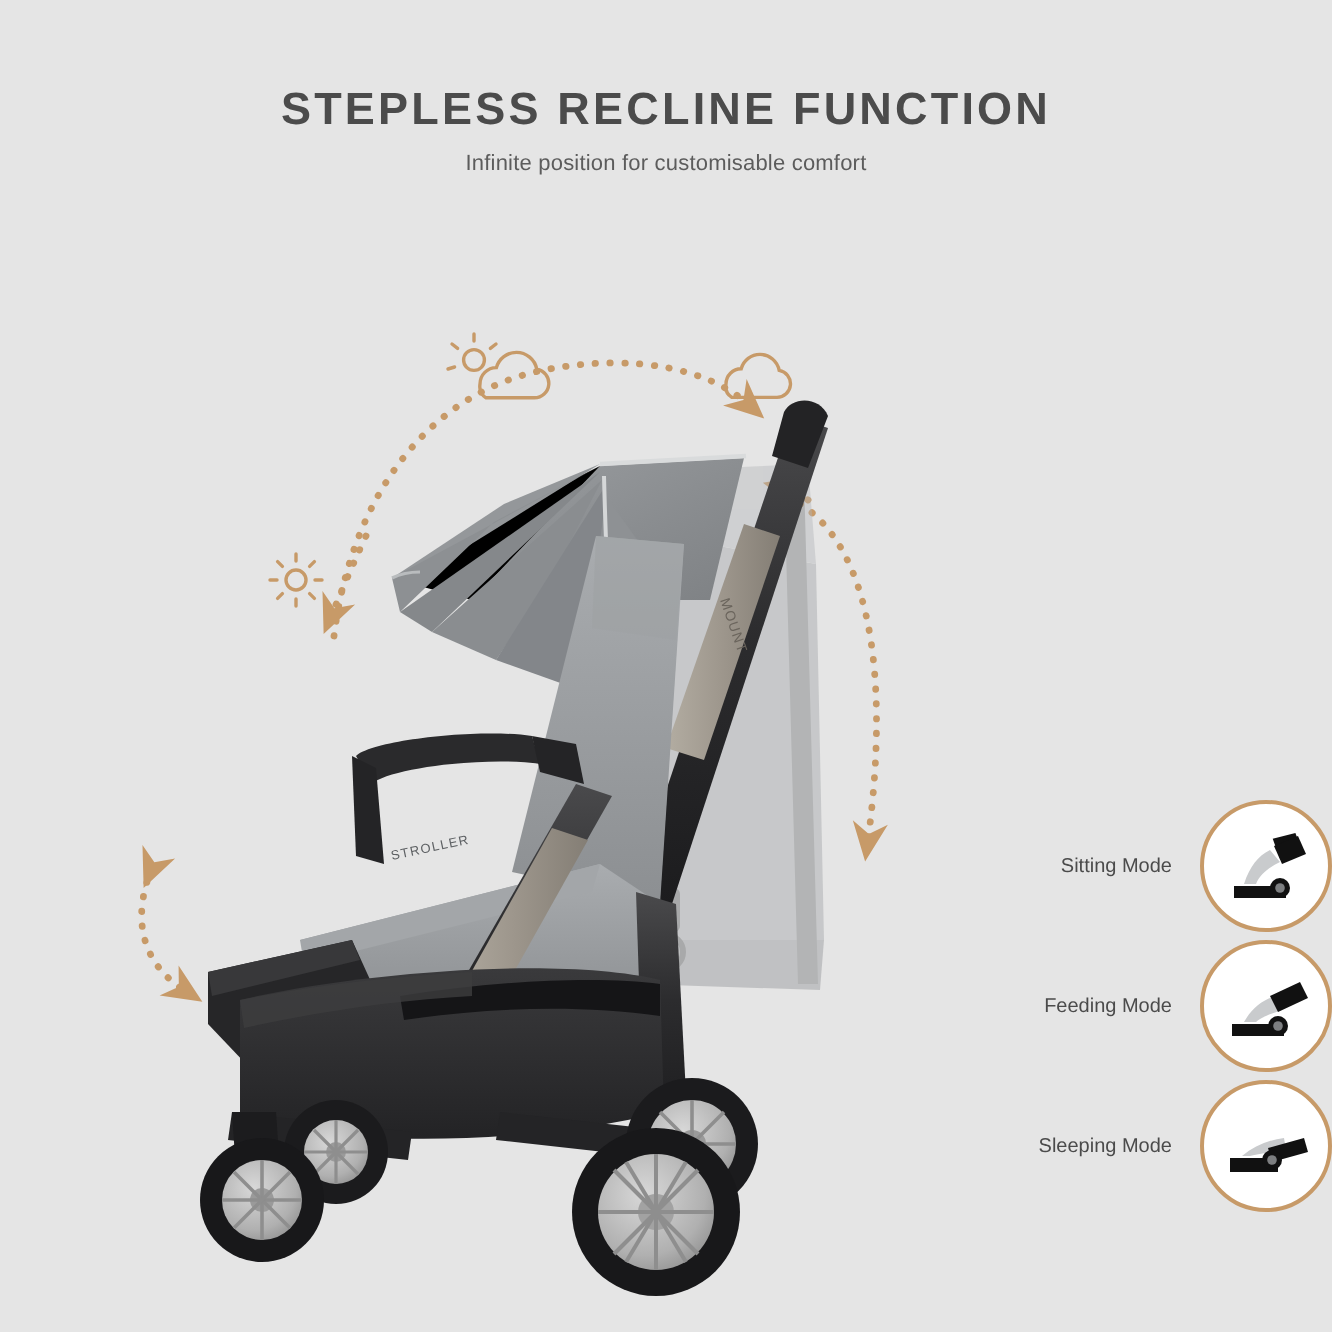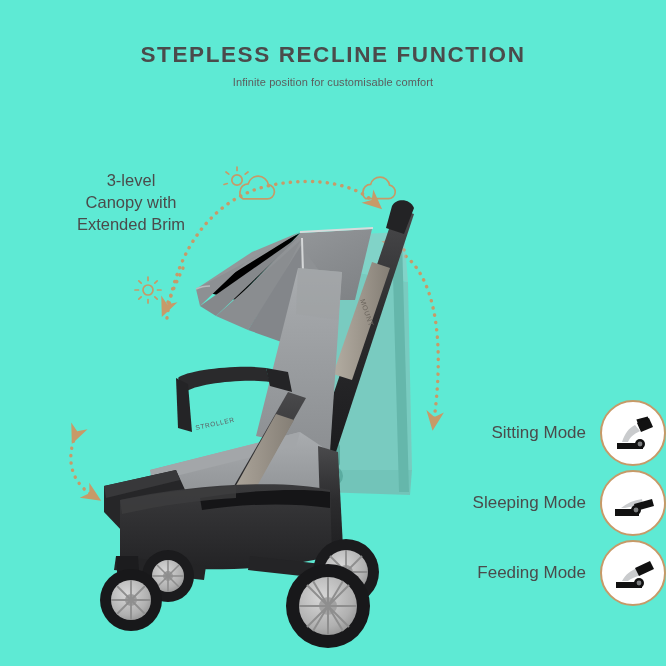--- a/index.html
+++ b/index.html
@@ -1,21 +1,21 @@
 <!DOCTYPE html>
 <html><head>
 <meta charset="utf-8">
 <style>
   html,body{margin:0;padding:0;}
   body{
     width:666px;height:666px;overflow:hidden;background:#ffffff;
     font-family:"Liberation Sans","DejaVu Sans",sans-serif;
     -webkit-font-smoothing:antialiased;
   }
-  .page{position:relative;width:666px;height:666px;background:#5eead4;}
+  .page{position:relative;width:666px;height:666px;background:#e5e5e5;}
 
   
   .header{position:absolute;left:0;top:44px;width:666px;text-align:center;}
   .title{
     font-size:22.5px;font-weight:700;letter-spacing:1.6px;color:#4b4b4b;
     line-height:1;white-space:nowrap;
   }
   .subtitle{
     margin-top:9px;font-size:11px;font-weight:400;color:#5c5c5c;
     letter-spacing:.1px;white-space:nowrap;
@@ -27,21 +27,21 @@
   .anno-backrest{left:410px;top:272px;width:240px;font-size:16.5px;}
   .anno .l{display:block;white-space:nowrap;}
 
   
   .modes{position:absolute;left:432px;top:398px;width:234px;}
   .mode-row{
     display:flex;align-items:center;justify-content:flex-end;
     height:70px;margin-bottom:0px;
   }
   .mode-label{
-    font-size:17px;color:#4b4b4b;white-space:nowrap;margin-right:14px;
+    font-size:10px;color:#4b4b4b;white-space:nowrap;margin-right:14px;
   }
   .mode-circle{
     width:66px;height:66px;border-radius:50%;
     border:2.2px solid #c79a68;box-sizing:border-box;
     display:flex;align-items:center;justify-content:center;flex:0 0 auto;
     background:#fff;
   }
 
   
   .stage{position:absolute;left:0;top:0;width:666px;height:666px;}
@@ -51,25 +51,20 @@
 </head>
 <body>
 
 <div class="page">
 
   <div class="header">
     <div class="title">STEPLESS RECLINE FUNCTION</div>
     <div class="subtitle">Infinite position for customisable comfort</div>
   </div>
 
-  <div class="anno anno-canopy">
-    <span class="l">3-level</span>
-    <span class="l">Canopy with</span>
-    <span class="l">Extended Brim</span>
-  </div>
 
 
   <div class="stage">
   <svg width="666" height="666" viewBox="0 0 666 666" xmlns="http://www.w3.org/2000/svg">
     <defs>
       <linearGradient id="canopyG" x1="0" y1="0" x2="1" y2="1">
         <stop offset="0" stop-color="#9a9da0"></stop>
         <stop offset="0.55" stop-color="#8a8d90"></stop>
         <stop offset="1" stop-color="#7e8184"></stop>
       </linearGradient>
@@ -292,39 +287,39 @@
           <path d="M13,33 C16,24 20,19 26,16 L31,22 C25,25 21,28 19,33 Z" fill="#c9cbcd"></path>
           <path d="M27,11 L38,7 L43,17 L32,21 Z" fill="#111" transform="rotate(6 33 14)"></path>
           <path d="M28,14 L40,9 L44,18 L32,23 Z" fill="#111"></path>
           <circle cx="31" cy="35" r="5" fill="#111"></circle>
           <circle cx="31" cy="35" r="2.4" fill="#7d7f81"></circle>
         </svg>
       </span>
     </div>
 
     <div class="mode-row">
+      <span class="mode-label">Feeding Mode</span>
+      <span class="mode-circle">
+        <svg width="48" height="48" viewBox="0 0 48 48">
+          <path d="M7,33 L33,33 L33,39 L7,39 Z" fill="#111"></path>
+          <path d="M13,32 C17,25 22,21 29,19 L32,26 C26,28 21,30 19,32 Z" fill="#c9cbcd"></path>
+          <path d="M26,19 L41,12 L45,20 L30,27 Z" fill="#111"></path>
+          <circle cx="30" cy="34" r="5" fill="#111"></circle>
+          <circle cx="30" cy="34" r="2.4" fill="#7d7f81"></circle>
+        </svg>
+      </span>
+    </div>
+
+    <div class="mode-row">
       <span class="mode-label">Sleeping Mode</span>
       <span class="mode-circle">
         <svg width="48" height="48" viewBox="0 0 48 48">
           <path d="M6,30 L30,30 L30,37 L6,37 Z" fill="#111"></path>
           <path d="M12,29 C18,24 25,21 33,20 L34,26 C27,27 20,28 16,29 Z" fill="#c9cbcd"></path>
           <path d="M25,25 L43,20 L45,27 L27,32 Z" fill="#111"></path>
           <circle cx="27" cy="31" r="5" fill="#111"></circle>
           <circle cx="27" cy="31" r="2.4" fill="#7d7f81"></circle>
         </svg>
       </span>
     </div>
-
-    <div class="mode-row">
-      <span class="mode-label">Feeding Mode</span>
-      <span class="mode-circle">
-        <svg width="48" height="48" viewBox="0 0 48 48">
-          <path d="M7,33 L33,33 L33,39 L7,39 Z" fill="#111"></path>
-          <path d="M13,32 C17,25 22,21 29,19 L32,26 C26,28 21,30 19,32 Z" fill="#c9cbcd"></path>
-          <path d="M26,19 L41,12 L45,20 L30,27 Z" fill="#111"></path>
-          <circle cx="30" cy="34" r="5" fill="#111"></circle>
-          <circle cx="30" cy="34" r="2.4" fill="#7d7f81"></circle>
-        </svg>
-      </span>
-    </div>
   </div>
 
 </div>
 
 </body></html>

